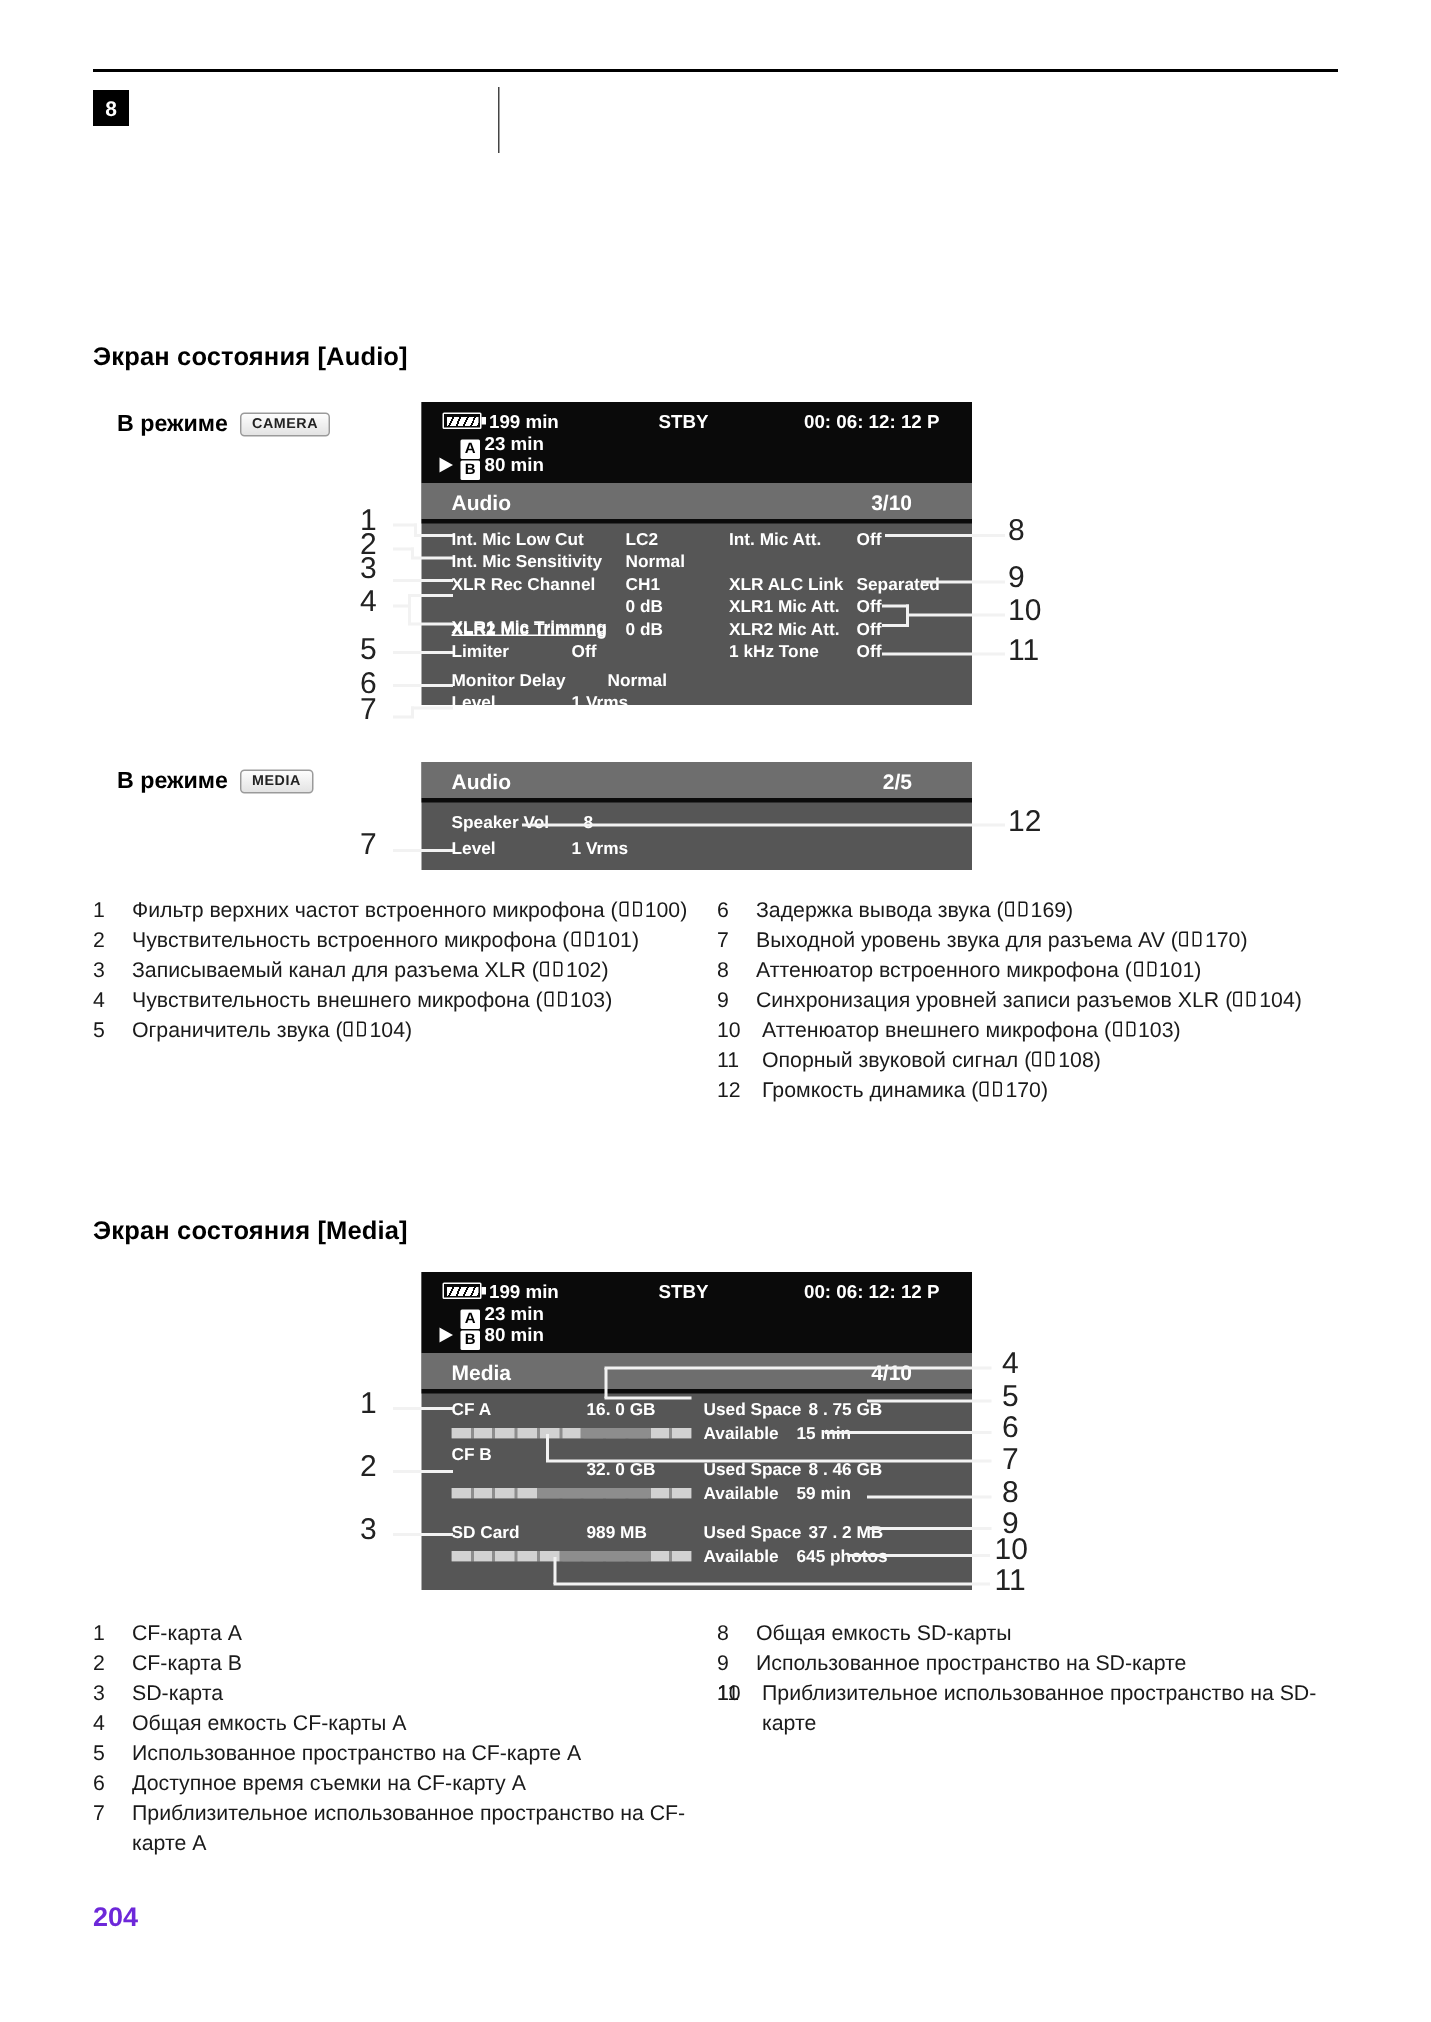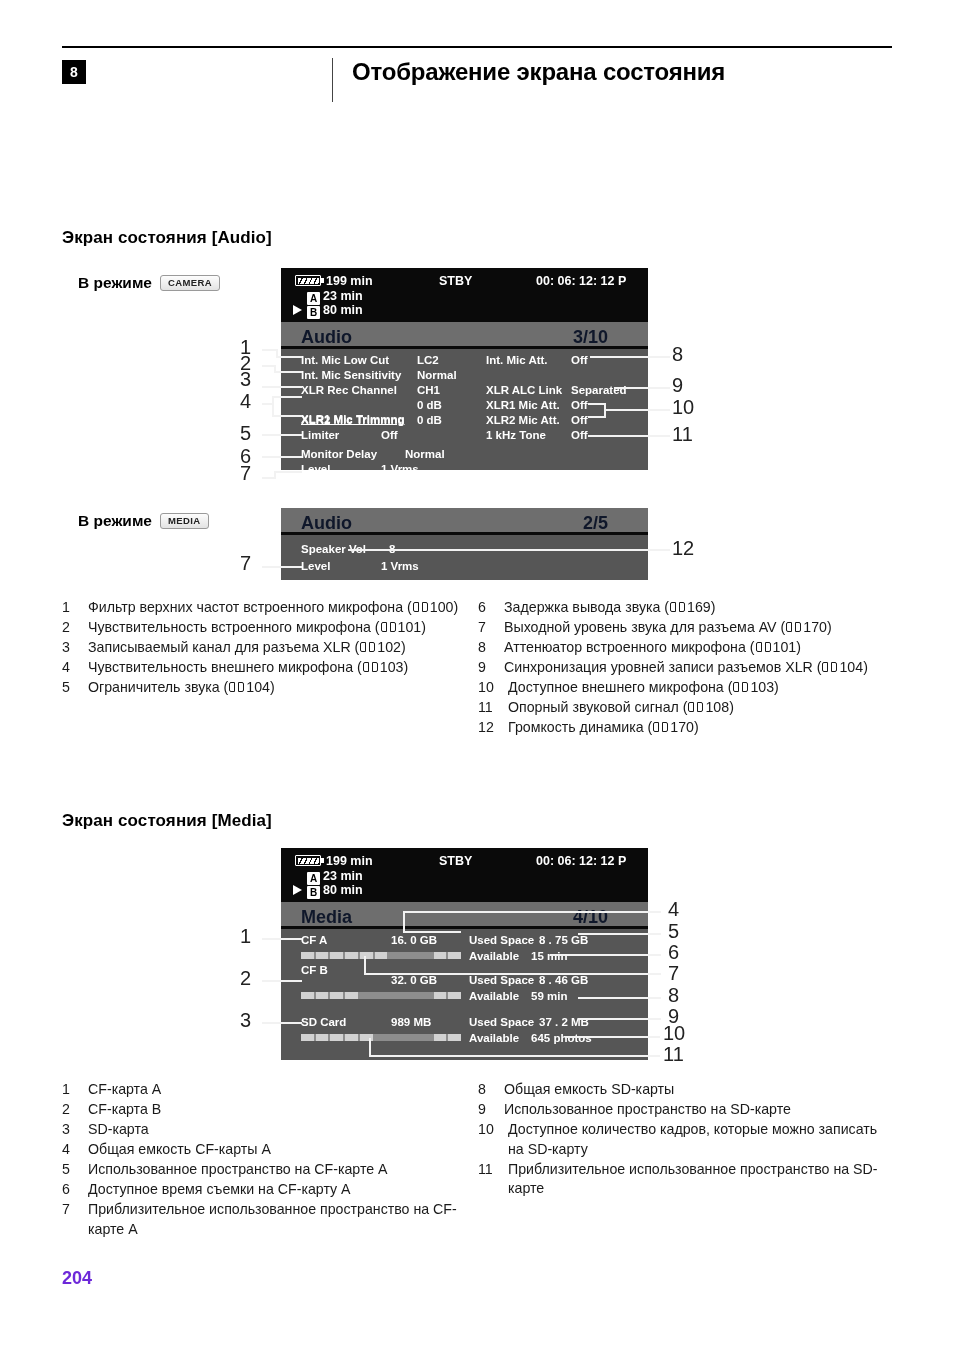--- a/index.html
+++ b/index.html
@@ -80,22 +80,22 @@
     display:inline-block;width:13px;height:13px;background:#fff;color:#000;
     font-size:10px;font-weight:bold;line-height:13px;text-align:center;
     vertical-align:-2px;margin-right:3px;border-radius:1px;
   }
   .playtri{
     display:inline-block;width:0;height:0;vertical-align:-1px;
     border-left:9px solid #fff;border-top:5.5px solid transparent;border-bottom:5.5px solid transparent;
     margin-right:5px;
   }
   .lcd-bar{
-    background:#6e6e6e;color:#0f172a;position:relative;
-    font-size:18px;font-weight:bold;
+    background:#6e6e6e;color:#ffffff;position:relative;
+    font-size:14px;font-weight:bold;
   }
   .lcd-bar .bl{position:absolute;left:20px;}
   .lcd-bar .br{position:absolute;right:40px;}
   .lcd-body{position:relative;color:#fff;font-size:11.5px;font-weight:bold;}
   .lcd-body .cell{position:absolute;white-space:nowrap;}
   .lcd-divider{position:absolute;left:0;right:0;height:3px;background:#0a0a0a;}
 
   
   .mbar{position:absolute;height:7px;background:#8d8d8d;overflow:hidden;}
   .mbar span{position:absolute;top:0;bottom:0;background:#d2d2d2;}
@@ -127,21 +127,20 @@
   
   .pageno{position:absolute;left:62px;top:1268px;font-size:18px;font-weight:bold;color:#6d28d9;}
 </style>
 </head>
 <body>
 
 <div class="page-header">
   <div class="hdr-rule"></div>
   <div class="chap-badge">8</div>
   <div class="chap-sep"></div>
-  <div class="page-title">Отображение экрана состояния</div>
 </div>
 
 <div class="sect-h" id="sect-audio">Экран состояния [Audio]</div>
 
 <div class="mode-row" id="mode-camera">
   <span class="mode-text">В режиме</span>
   <span class="mode-badge">CAMERA</span>
 </div>
 
 <div class="lcd" id="lcd-audio-cam" style="left:281px;top:268px;width:367px;height:202px;">
@@ -274,21 +273,21 @@
   <div class="li"><span class="n">3</span><span>Записываемый канал для разъема XLR (</span><span class="bk"></span><span>102</span>)</div>
   <div class="li"><span class="n">4</span><span>Чувствительность внешнего микрофона (</span><span class="bk"></span><span>103</span>)</div>
   <div class="li"><span class="n">5</span><span>Ограничитель звука (</span><span class="bk"></span><span>104</span>)</div>
 </div>
 
 <div class="legend" id="legend-audio-right" style="left:478px;top:598px;width:420px;">
   <div class="li"><span class="n">6</span><span>Задержка вывода звука (</span><span class="bk"></span><span>169</span>)</div>
   <div class="li"><span class="n">7</span><span>Выходной уровень звука для разъема AV (</span><span class="bk"></span><span>170</span>)</div>
   <div class="li"><span class="n">8</span><span>Аттенюатор встроенного микрофона (</span><span class="bk"></span><span>101</span>)</div>
   <div class="li"><span class="n">9</span><span>Синхронизация уровней записи разъемов XLR (</span><span class="bk"></span><span>104</span>)</div>
-  <div class="li w2" style="padding-left:30px;"><span class="n">10</span><span>Доступное внешнего микрофона (</span><span class="bk"></span><span>103</span>)</div>
+  <div class="li w2" style="padding-left:30px;"><span class="n">10</span><span>Аттенюатор внешнего микрофона (</span><span class="bk"></span><span>103</span>)</div>
   <div class="li w2" style="padding-left:30px;"><span class="n">11</span><span>Опорный звуковой сигнал (</span><span class="bk"></span><span>108</span>)</div>
   <div class="li w2" style="padding-left:30px;"><span class="n">12</span><span>Громкость динамика (</span><span class="bk"></span><span>170</span>)</div>
 </div>
 
 <div class="sect-h" id="sect-media">Экран состояния [Media]</div>
 
 <div class="lcd" id="lcd-media" style="left:281px;top:848px;width:367px;height:212px;">
 
   <div class="lcd-top" style="position:absolute;left:0;top:0;width:367px;height:54px;">
     <div class="ln" style="left:14px;top:6px;">
@@ -415,17 +414,17 @@
   <div class="li"><span class="n">3</span><span>SD-карта</span></div>
   <div class="li"><span class="n">4</span><span>Общая емкость CF-карты A</span></div>
   <div class="li"><span class="n">5</span><span>Использованное пространство на CF-карте A</span></div>
   <div class="li"><span class="n">6</span><span>Доступное время съемки на CF-карту A</span></div>
   <div class="li"><span class="n">7</span><span>Приблизительное использованное пространство на CF-карте A</span></div>
 </div>
 
 <div class="legend" id="legend-media-right" style="left:478px;top:1080px;width:400px;">
   <div class="li"><span class="n">8</span><span>Общая емкость SD-карты</span></div>
   <div class="li"><span class="n">9</span><span>Использованное пространство на SD-карте</span></div>
-  <div class="li w2" style="padding-left:30px;"><span class="n">10</span><span>Доступное количество кадров, которые можно записать на SD-карту</span></div>
+  <div class="li w2" style="padding-left:30px;"><span class="n">10</span></div>
   <div class="li w2" style="padding-left:30px;"><span class="n">11</span><span>Приблизительное использованное пространство на SD-карте</span></div>
 </div>
 
 <div class="pageno">204</div>
 
 </body></html>

